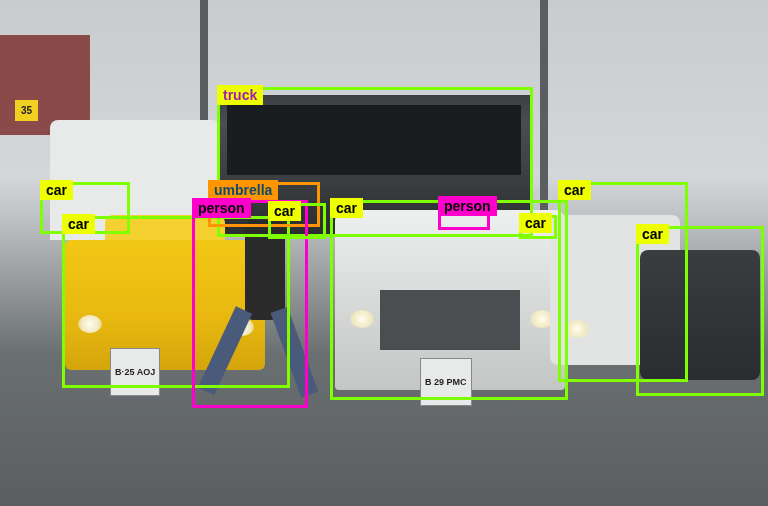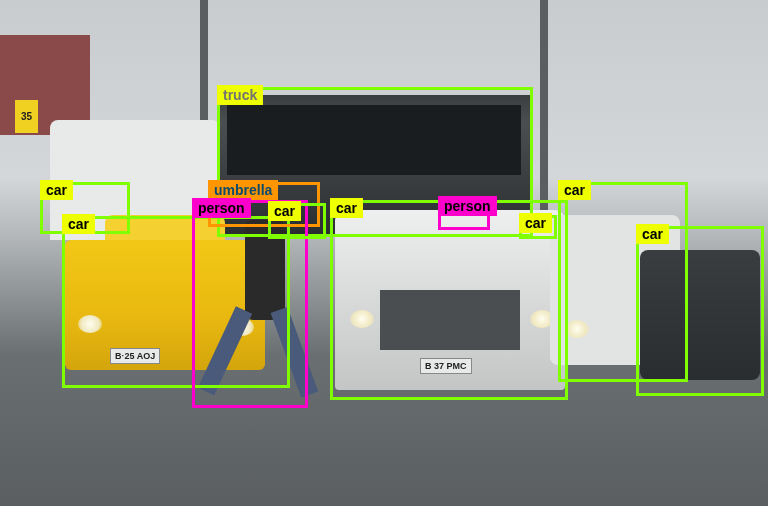--- a/index.html
+++ b/index.html
@@ -18,23 +18,23 @@
 .suv{left:335px;top:210px;width:230px;height:180px;background:linear-gradient(to bottom,#eef0ef 0%,#d8dad9 50%,#c4c6c5 100%);border-radius:10px 10px 4px 4px}
 .suv-grille{left:380px;top:290px;width:140px;height:60px;background:#4a4e50}
 .van2{left:550px;top:215px;width:130px;height:150px;background:#e2e4e3;border-radius:8px}
 .darkcar{left:640px;top:250px;width:120px;height:130px;background:linear-gradient(to bottom,#3a3d3f 0%,#2a2d2f 100%);border-radius:8px}
 .pedestrian{left:225px;top:220px;width:80px;height:180px}
 .ped-body{position:absolute;left:20px;top:0;width:40px;height:100px;background:#2a2a2a;border-radius:8px}
 .ped-leg1{position:absolute;left:10px;top:90px;width:18px;height:90px;background:#4a5a7a;transform:rotate(25deg);transform-origin:top}
 .ped-leg2{position:absolute;left:45px;top:90px;width:18px;height:90px;background:#4a5a7a;transform:rotate(-20deg);transform-origin:top}
 .building-left{left:0;top:35px;width:90px;height:100px;background:#8a4a4a}
 .pole{position:absolute;width:8px;background:#5a5e60}
-.plate{position:absolute;background:#e8eae9;font-size:9px;font-weight:bold;padding:2px 4px;color:#222;border:1px solid #888}
+.plate{position:absolute;background:#e8eae9;font-size:9px;font-weight:bold;padding:18px 4px;color:#222;border:1px solid #888}
 .headlight{position:absolute;width:24px;height:18px;background:radial-gradient(circle,#fffef0 0%,#f0e8c0 60%,transparent 100%);border-radius:50%}
-.sign{position:absolute;left:15px;top:100px;background:#f0d020;color:#222;font-size:10px;font-weight:bold;padding:11px 6px}
+.sign{position:absolute;left:15px;top:100px;background:#f0d020;color:#222;font-size:10px;font-weight:bold;padding:5px 6px}
 </style>
 </head>
 <body>
 
 <div class="scene">
 
   <div class="shape building-left"></div>
   <div class="sign">35</div>
   <div class="shape pole" style="left:200px;top:0;height:240px"></div>
   <div class="shape pole" style="left:540px;top:0;height:220px"></div>
@@ -45,39 +45,39 @@
   <div class="shape van-white"></div>
 
   <div class="shape taxi-top"></div>
   <div class="shape taxi"></div>
   <div class="plate" style="left:110px;top:348px">B·25 AOJ</div>
   <div class="headlight" style="left:78px;top:315px"></div>
   <div class="headlight" style="left:230px;top:318px"></div>
 
   <div class="shape suv"></div>
   <div class="shape suv-grille"></div>
-  <div class="plate" style="left:420px;top:358px">B 37 PMC</div>
+  <div class="plate" style="left:420px;top:358px">B 29 PMC</div>
   <div class="headlight" style="left:350px;top:310px"></div>
   <div class="headlight" style="left:530px;top:310px"></div>
 
   <div class="shape van2"></div>
   <div class="headlight" style="left:565px;top:320px"></div>
   <div class="headlight" style="left:648px;top:320px"></div>
 
   <div class="shape darkcar"></div>
 
   <div class="shape pedestrian">
     <div class="ped-body"></div>
     <div class="ped-leg1"></div>
     <div class="ped-leg2"></div>
   </div>
 
   <div id="detections-layer">
       <div class="bbox" style="left: 217px; top: 87px; width: 316px; height: 150px; border-color: rgb(127, 255, 0);"></div>
-      <div class="label" style="left: 217px; top: 85px; background: rgb(238, 255, 0); color: #737373;">truck</div>
+      <div class="label" style="left: 217px; top: 85px; background: rgb(238, 255, 0); color: #a21caf;">truck</div>
       <div class="bbox" style="left: 40px; top: 182px; width: 90px; height: 52px; border-color: rgb(127, 255, 0);"></div>
       <div class="label" style="left: 40px; top: 180px; background: rgb(238, 255, 0); color: rgb(0, 0, 0);">car</div>
       <div class="bbox" style="left: 62px; top: 216px; width: 228px; height: 172px; border-color: rgb(127, 255, 0);"></div>
       <div class="label" style="left: 62px; top: 214px; background: rgb(238, 255, 0); color: rgb(0, 0, 0);">car</div>
       <div class="bbox" style="left: 208px; top: 182px; width: 112px; height: 45px; border-color: rgb(255, 149, 0);"></div>
       <div class="label" style="left: 208px; top: 180px; background: rgb(255, 149, 0); color: #0c4a6e;">umbrella</div>
       <div class="bbox" style="left: 192px; top: 200px; width: 116px; height: 208px; border-color: rgb(255, 0, 204);"></div>
       <div class="label" style="left: 192px; top: 198px; background: rgb(255, 0, 204); color: rgb(0, 0, 0);">person</div>
       <div class="bbox" style="left: 268px; top: 203px; width: 58px; height: 36px; border-color: rgb(127, 255, 0);"></div>
       <div class="label" style="left: 268px; top: 201px; background: rgb(238, 255, 0); color: rgb(0, 0, 0);">car</div>

